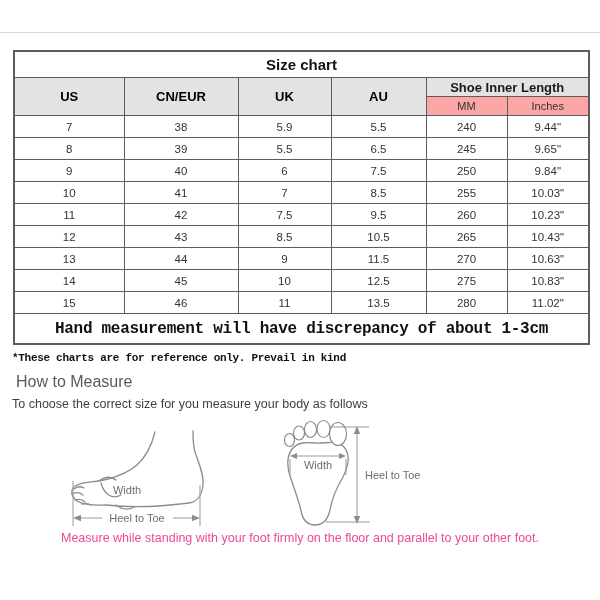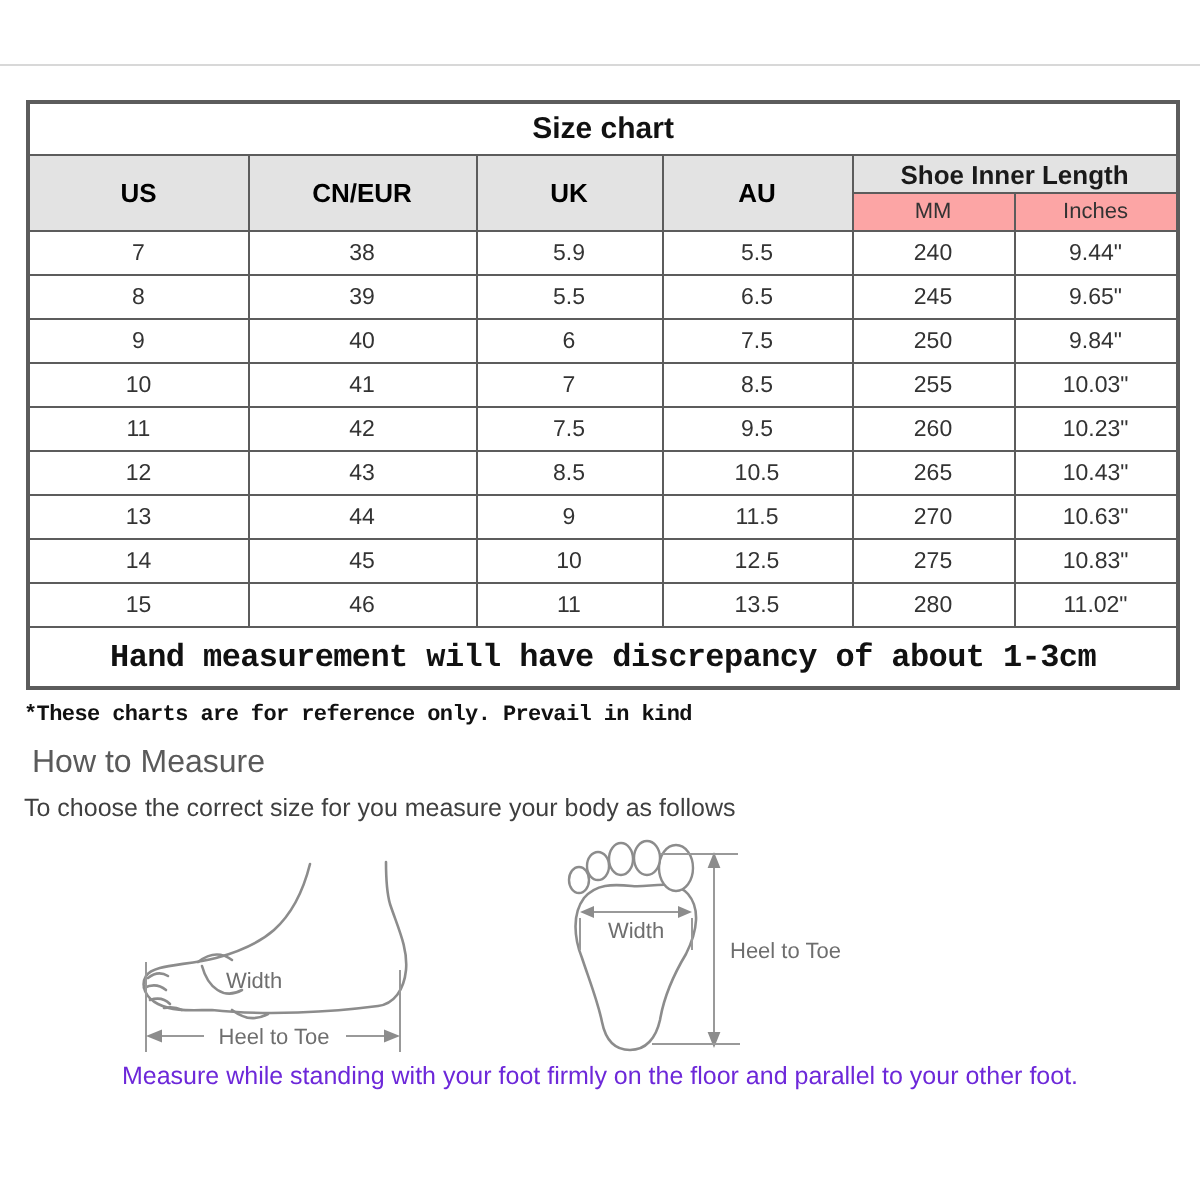--- a/index.html
+++ b/index.html
@@ -30,21 +30,21 @@
   .ref-note{
     position:absolute;top:352px;left:12px;
     font-family:"Liberation Mono",monospace;font-weight:bold;
     font-size:11px;letter-spacing:-0.3px;color:#111;white-space:nowrap;
   }
   .how-heading{position:absolute;top:373px;left:16px;font-size:16px;color:#5a5a5a;}
   .how-sub{position:absolute;top:397px;left:12px;font-size:12.5px;color:#3f3f3f;}
   svg.diagram{position:absolute;top:418px;left:40px;}
   .caption{
     position:absolute;top:531px;left:0;width:600px;text-align:center;
-    font-size:12.5px;color:#6d28d9;
+    font-size:12.5px;color:#ec4899;
   }
   .foot-stroke{fill:none;stroke:#8c8c8c;stroke-width:1.3;stroke-linecap:round;}
   .toe{fill:#ffffff;stroke:#8c8c8c;stroke-width:1.2;}
   .measure-line{stroke:#999999;stroke-width:1;}
   .arrowhead{fill:#8c8c8c;stroke:none;}
   .diagram-label{font-family:"Liberation Sans",sans-serif;font-size:11px;fill:#6e6e6e;}
 </style>
 </head>
 <body>
 

